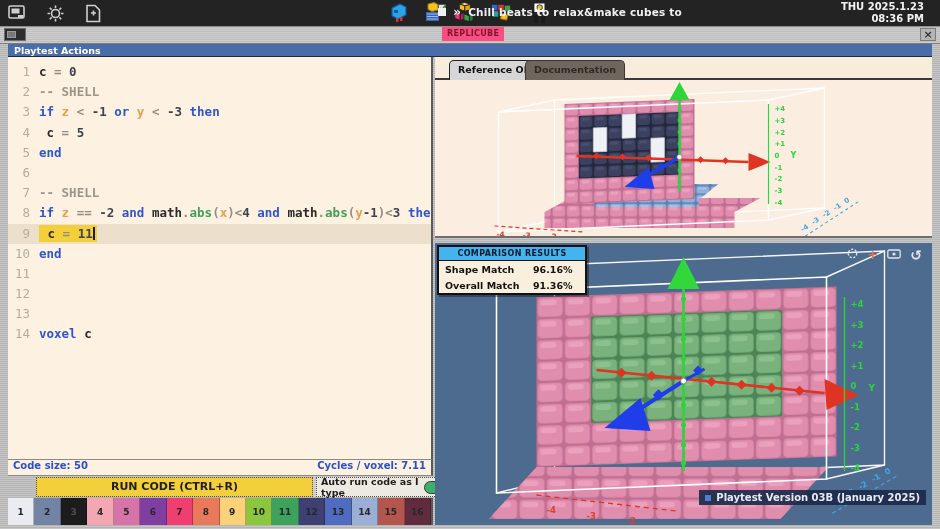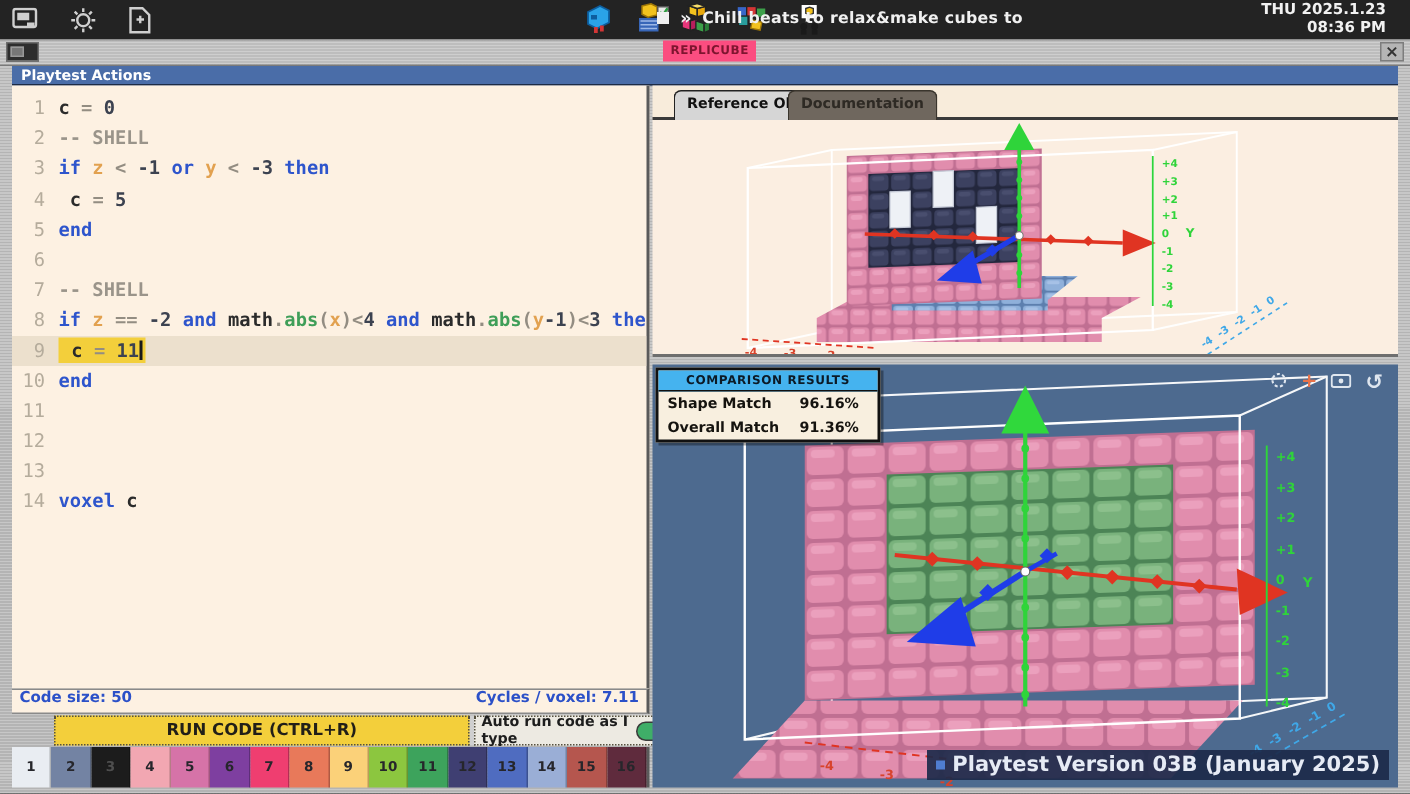--- a/index.html
+++ b/index.html
@@ -81,22 +81,22 @@
   #cmp-h{background:#45b3ef;border-bottom:1.5px solid #111;text-align:center;
     font-size:8px;font-weight:700;letter-spacing:.4px;color:#0c1a26;padding:2px 0;}
   .cmp-row{display:flex;padding:3px 6px 2px 6px;font-size:9.5px;font-weight:700;color:#15130f;}
   .cmp-row .l{flex:1;}
   .cmp-row .v{width:46px;text-align:left;}
 
   #pt-icons{position:absolute;right:10px;top:5px;display:flex;align-items:center;gap:9px;}
   #pt-icons .ic{color:#dfe6ef;font-size:12px;line-height:12px;font-weight:700;}
   #pt-icons .plus{color:#e8734a;font-size:13px;}
 
-  #version{position:absolute;right:6px;bottom:5px;background:rgba(28,42,74,.92);color:#e6ebf5;
-    font-size:14px;font-weight:700;padding:2px 6px;display:flex;align-items:center;gap:5px;}
+  #version{position:absolute;right:6px;bottom:20px;background:rgba(28,42,74,.92);color:#e6ebf5;
+    font-size:10px;font-weight:700;padding:2px 6px;display:flex;align-items:center;gap:5px;}
   #version .sq{width:6px;height:6px;background:#4f7dd0;display:inline-block;}
 
   svg text{font-family:"DejaVu Sans",sans-serif;}
 </style>
 </head>
 <body>
 
 <div id="screen">
 
   <div id="topbar" class="abs">

